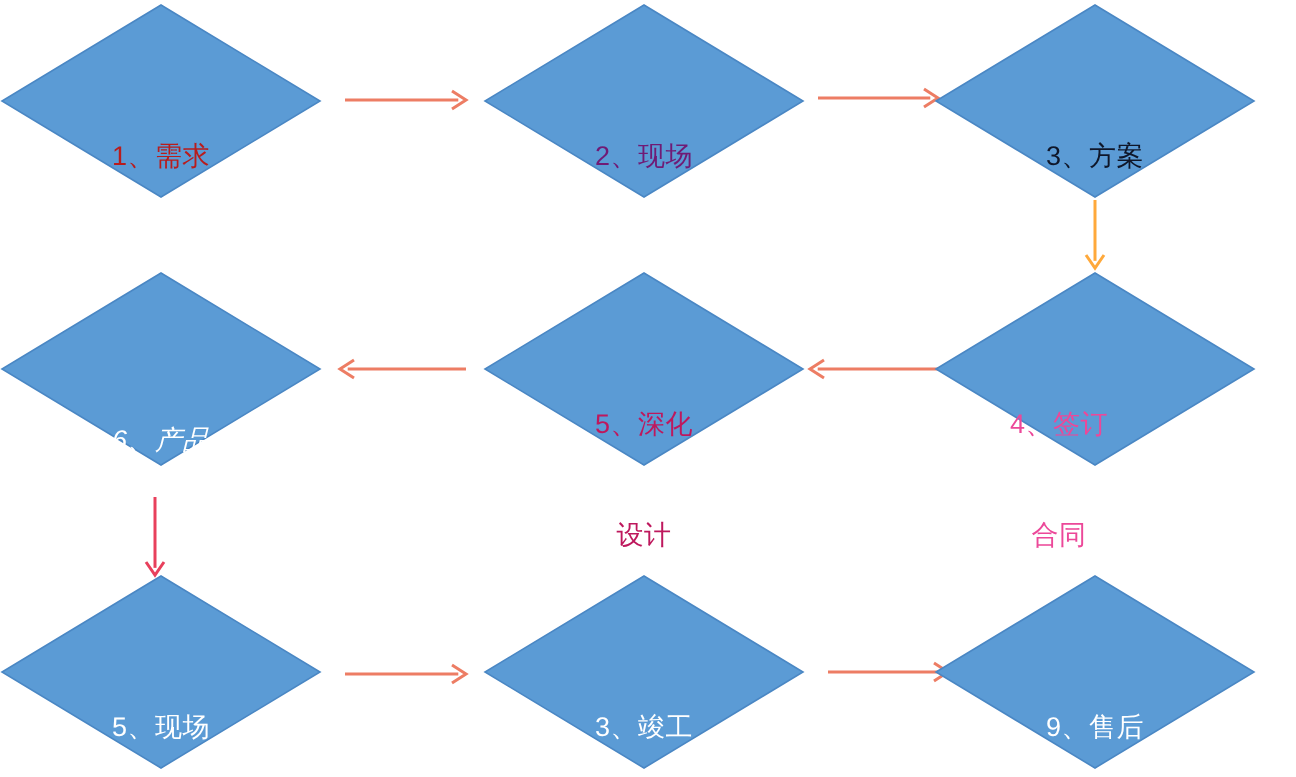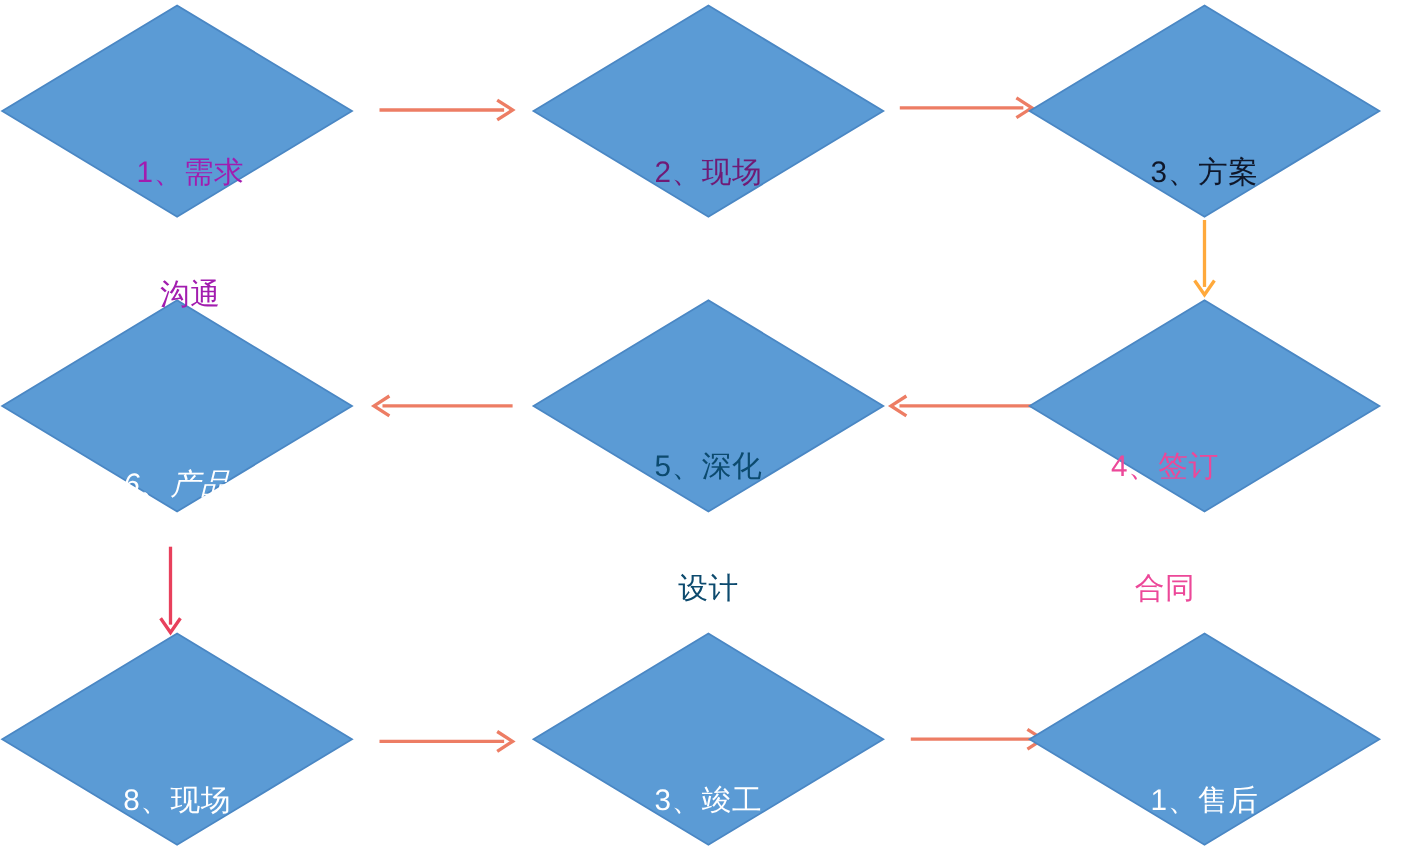--- a/index.html
+++ b/index.html
@@ -87,51 +87,50 @@
         <polygon points="1095,5 1254,101 1095,197 936,101" fill="#5B9BD5" stroke="#4A87C4" stroke-width="1.6" stroke-linejoin="miter"></polygon>
         <polygon points="1095,273 1254,369 1095,465 936,369" fill="#5B9BD5" stroke="#4A87C4" stroke-width="1.6" stroke-linejoin="miter"></polygon>
         <polygon points="644,273 803,369 644,465 485,369" fill="#5B9BD5" stroke="#4A87C4" stroke-width="1.6" stroke-linejoin="miter"></polygon>
         <polygon points="161,273 320,369 161,465 2,369" fill="#5B9BD5" stroke="#4A87C4" stroke-width="1.6" stroke-linejoin="miter"></polygon>
         <polygon points="161,576 320,672 161,768 2,672" fill="#5B9BD5" stroke="#4A87C4" stroke-width="1.6" stroke-linejoin="miter"></polygon>
         <polygon points="644,576 803,672 644,768 485,672" fill="#5B9BD5" stroke="#4A87C4" stroke-width="1.6" stroke-linejoin="miter"></polygon>
         <polygon points="1095,576 1254,672 1095,768 936,672" fill="#5B9BD5" stroke="#4A87C4" stroke-width="1.6" stroke-linejoin="miter"></polygon>
       </g>
   </svg>
 
-  <div class="node-label" style="left: 14px; top: 64px; width: 318px; color: #a21caf;">
+  <div class="node-label" style="left: 2px; top: 64px; width: 318px; color: #b91c1c;">
     <div>1、需求</div>
-    <div>沟通</div>
   </div>
   <div class="node-label" style="left: 485px; top: 64px; width: 318px; color: #701a75;">
     <div>2、现场</div>
   </div>
   <div class="node-label" style="left: 936px; top: 64px; width: 318px; color: #0f172a;">
     <div>3、方案</div>
   </div>
   <div class="node-label" style="left: 900px; top: 332px; width: 318px; color: #ec4899;">
     <div>4、签订</div>
     <div>合同</div>
   </div>
-  <div class="node-label" style="left: 485px; top: 332px; width: 318px; color: #0c4a6e;">
+  <div class="node-label" style="left: 485px; top: 332px; width: 318px; color: #be185d;">
     <div>5、深化</div>
     <div>设计</div>
   </div>
   <div class="node-label" style="left: 2px; top: 348px; width: 318px; color: rgb(255, 255, 255); font-style: italic;">
     <div>6、产品</div>
   </div>
   <div class="node-label" style="left: 2px; top: 635px; width: 318px; color: rgb(255, 255, 255);">
-    <div>8、现场</div>
+    <div>5、现场</div>
     
   </div>
   <div class="node-label" style="left: 485px; top: 635px; width: 318px; color: rgb(255, 255, 255);">
     <div>3、竣工</div>
     
   </div>
   <div class="node-label" style="left: 936px; top: 635px; width: 318px; color: rgb(255, 255, 255);">
-    <div>1、售后</div>
+    <div>9、售后</div>
     
   </div>
 
   <div class="node-hit" style="left: 2px; top: 5px; width: 318px; height: 192px; clip-path: polygon(50% 0%, 100% 50%, 50% 100%, 0% 50%);"></div>
   <div class="node-hit" style="left: 485px; top: 5px; width: 318px; height: 192px; clip-path: polygon(50% 0%, 100% 50%, 50% 100%, 0% 50%);"></div>
   <div class="node-hit" style="left: 936px; top: 5px; width: 318px; height: 192px; clip-path: polygon(50% 0%, 100% 50%, 50% 100%, 0% 50%);"></div>
   <div class="node-hit" style="left: 936px; top: 273px; width: 318px; height: 192px; clip-path: polygon(50% 0%, 100% 50%, 50% 100%, 0% 50%);"></div>
   <div class="node-hit" style="left: 485px; top: 273px; width: 318px; height: 192px; clip-path: polygon(50% 0%, 100% 50%, 50% 100%, 0% 50%);"></div>
   <div class="node-hit" style="left: 2px; top: 273px; width: 318px; height: 192px; clip-path: polygon(50% 0%, 100% 50%, 50% 100%, 0% 50%);"></div>
   <div class="node-hit" style="left: 2px; top: 576px; width: 318px; height: 192px; clip-path: polygon(50% 0%, 100% 50%, 50% 100%, 0% 50%);"></div>

